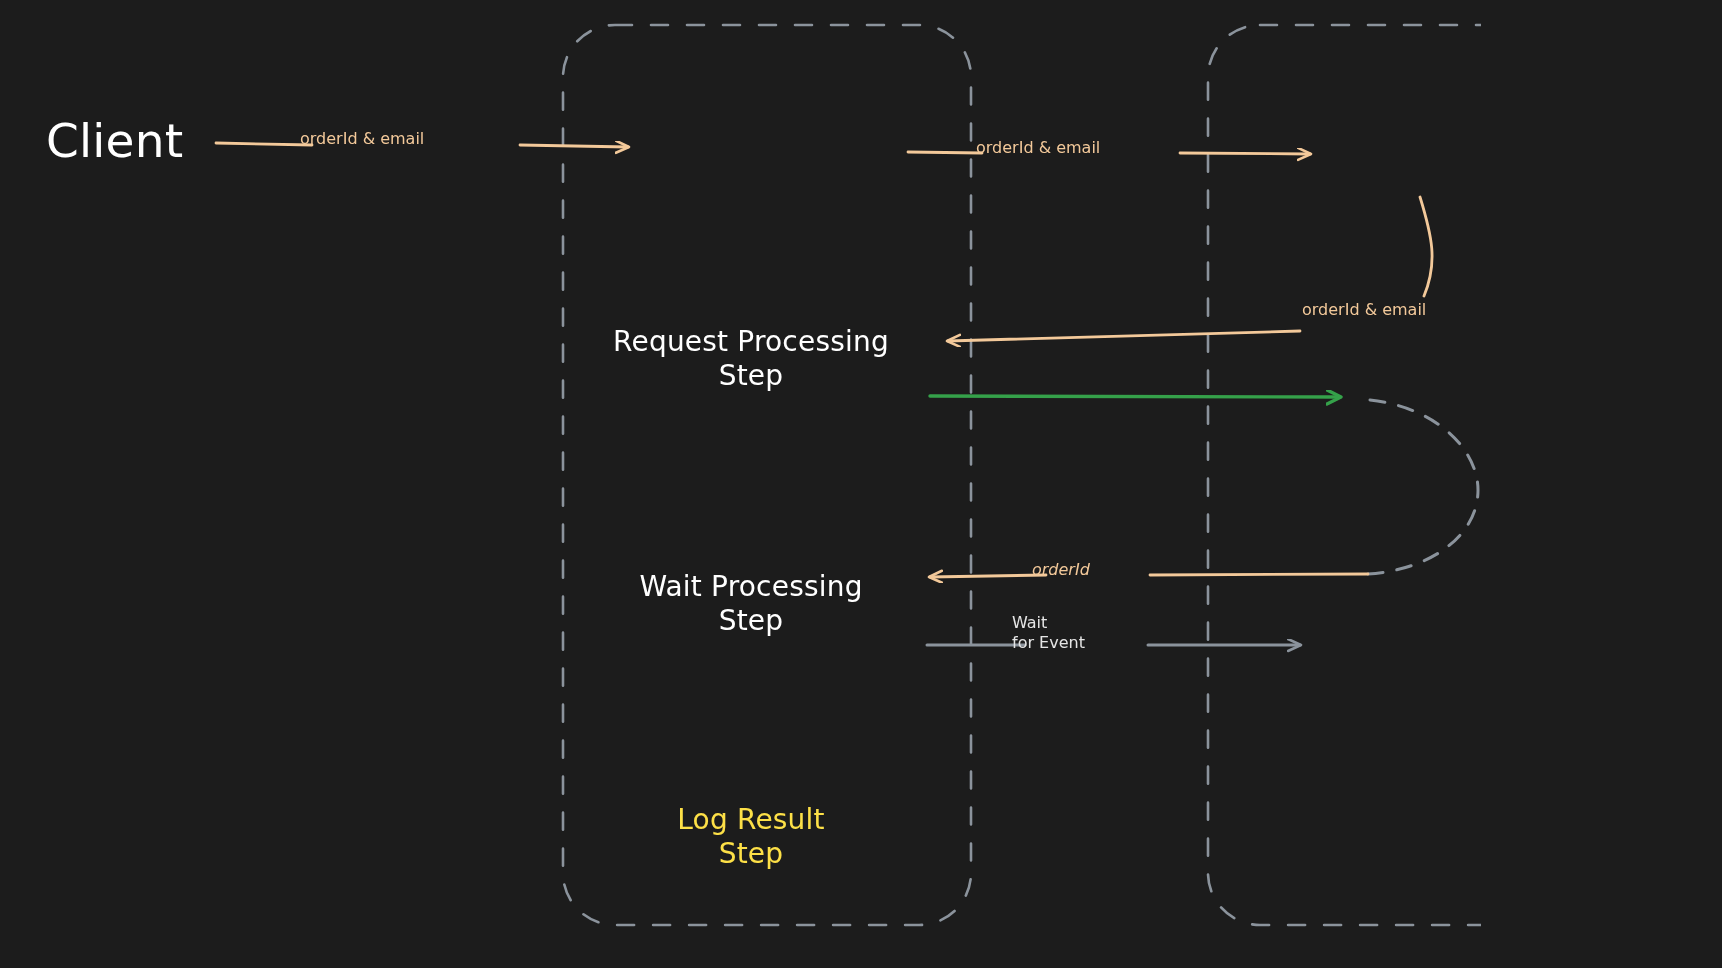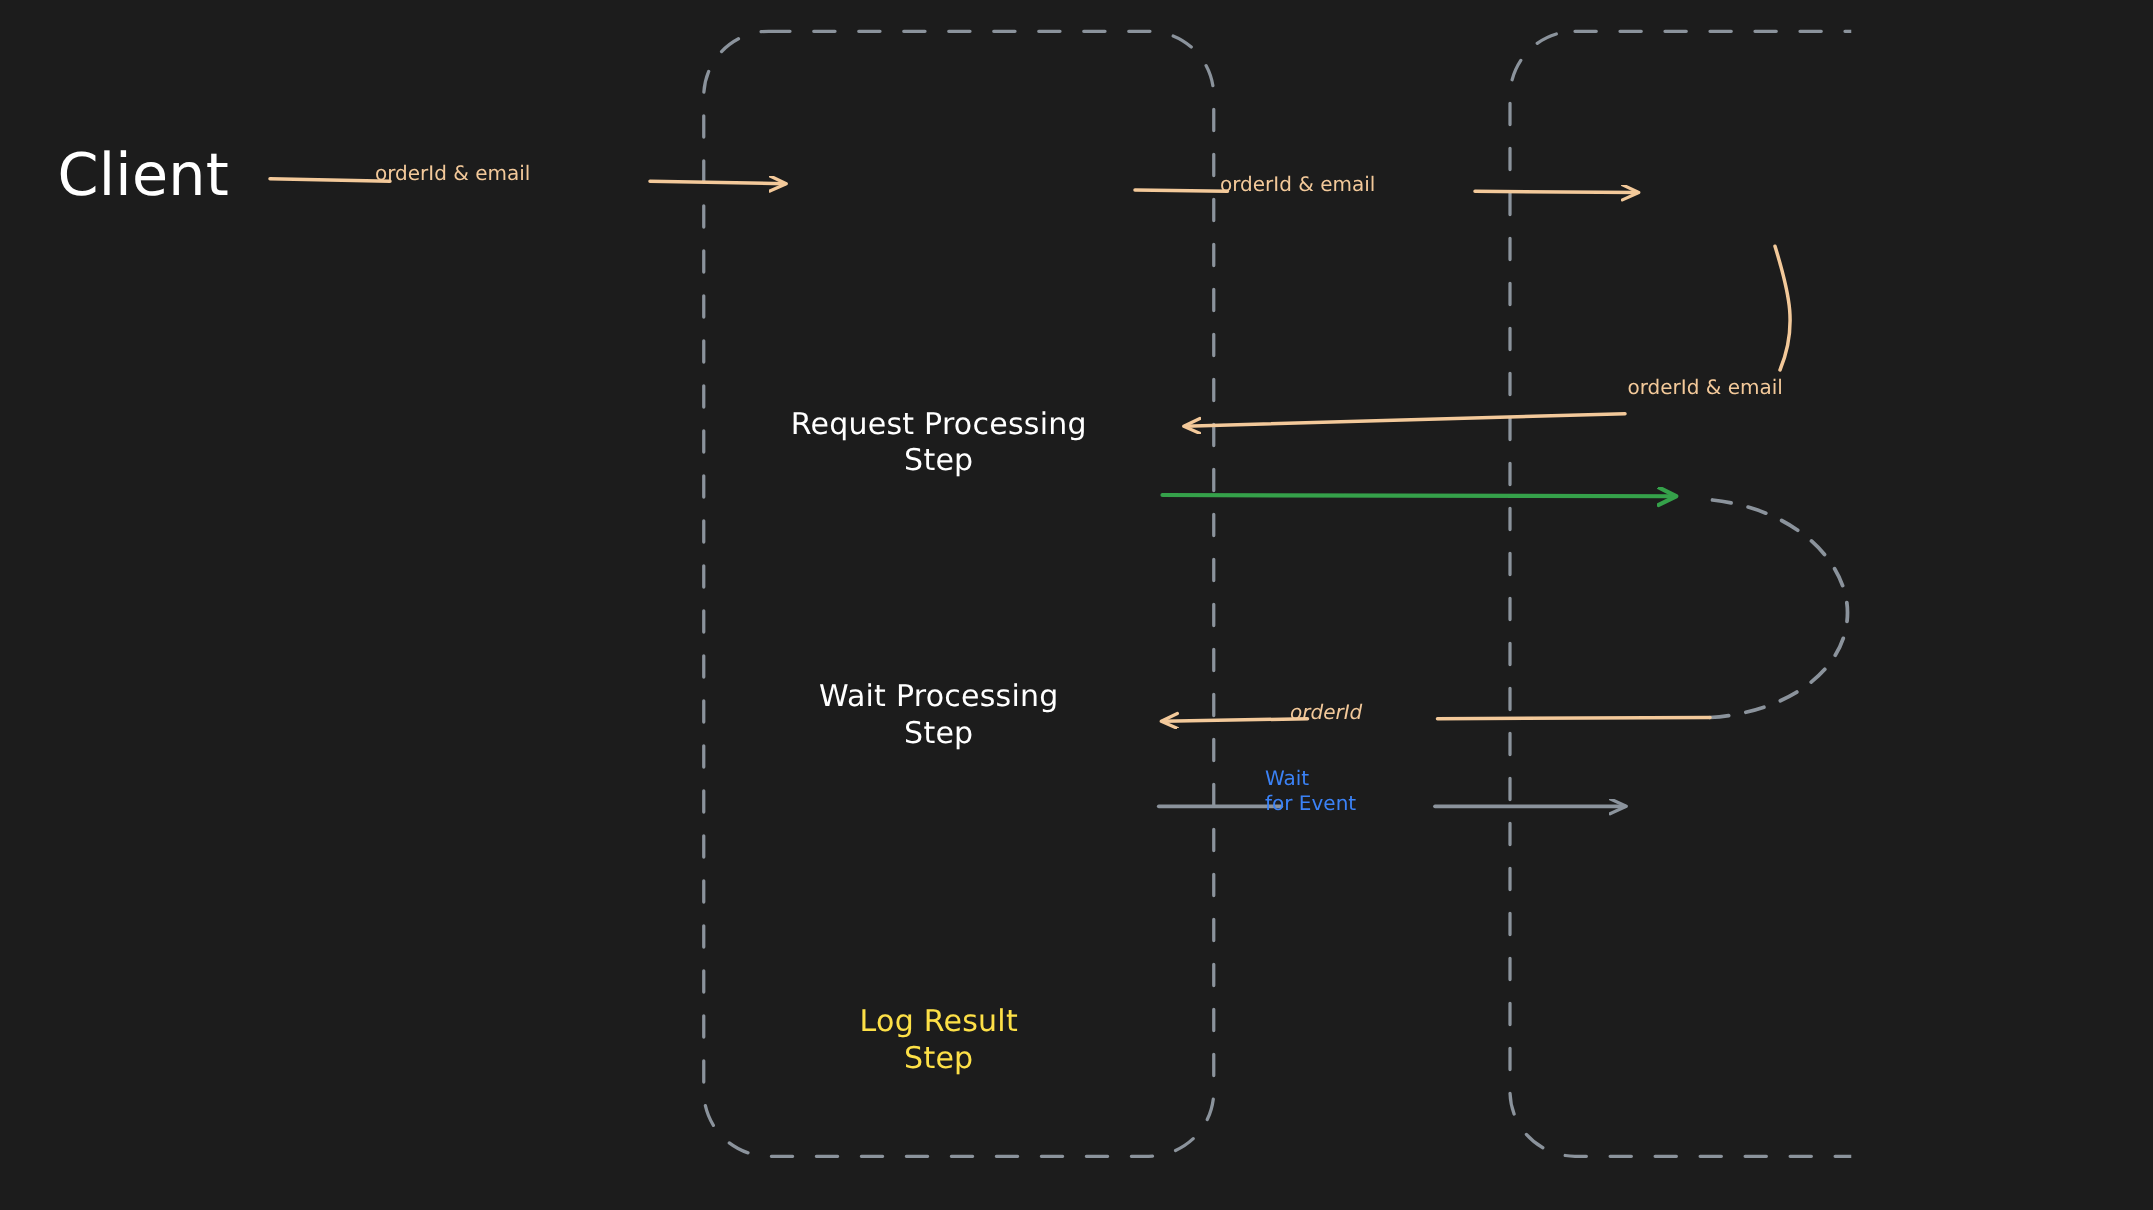--- a/index.html
+++ b/index.html
@@ -30,36 +30,36 @@
     text-align: center;
     line-height: 1.22;
     white-space: pre-line;
     letter-spacing: 0.2px;
   }
   .big-title {
     font-size: 47px;
     font-weight: 400;
   }
   .step-label {
-    font-size: 24px;
+    font-size: 28px;
     font-weight: 400;
   }
   .muted-step {
     color: #fde047;
   }
   .edge-label {
     position: absolute;
     font-family: "DejaVu Sans", "Liberation Sans", sans-serif;
     font-size: 16px;
     text-align: left;
     line-height: 1.24;
     white-space: pre-line;
   }
   .label-orange { color: #f3c99a; }
-  .label-gray  { color: #3b82f6; }
+  .label-gray  { color: #e5e5e5; }
 </style>
 </head>
 <body>
 
 <div id="canvas">
 
   <svg class="layer" viewBox="0 0 1722 968">
     <defs>
       <marker id="arrow-orange" markerWidth="16" markerHeight="16" refX="13" refY="6" orient="auto" markerUnits="userSpaceOnUse">
         <path d="M1,0 L14,6 L1,12" fill="none" stroke="#f3c99a" stroke-width="2.6" stroke-linecap="round" stroke-linejoin="round"></path>
@@ -100,21 +100,21 @@
     <line x1="1148" y1="645" x2="1300" y2="645" stroke="#8b939c" stroke-width="3" stroke-linecap="round" marker-end="url(#arrow-gray)"></line>
   </svg>
 
   <div class="node-label big-title" style="left:46px; top:112px; width:260px; text-align:left;">Client</div>
 
 
 
   <div class="node-label step-label" style="left:586px; top:325px; width:330px;">Request Processing
 Step</div>
 
-  <div class="node-label step-label" style="left:586px; top:543px; width:330px;">Wait Processing
+  <div class="node-label step-label" style="left:586px; top:570px; width:330px;">Wait Processing
 Step</div>
 
   <div class="node-label step-label muted-step" style="left:586px; top:803px; width:330px;">Log Result
 Step</div>
 
   <div class="edge-label label-orange" style="left:300px; top:129px; width:200px;">orderId &amp; email</div>
 
   <div class="edge-label label-orange" style="left:976px; top:138px; width:200px;">orderId &amp; email</div>
 
   <div class="edge-label label-orange" style="left:1302px; top:300px; width:200px;">orderId &amp; email</div>

